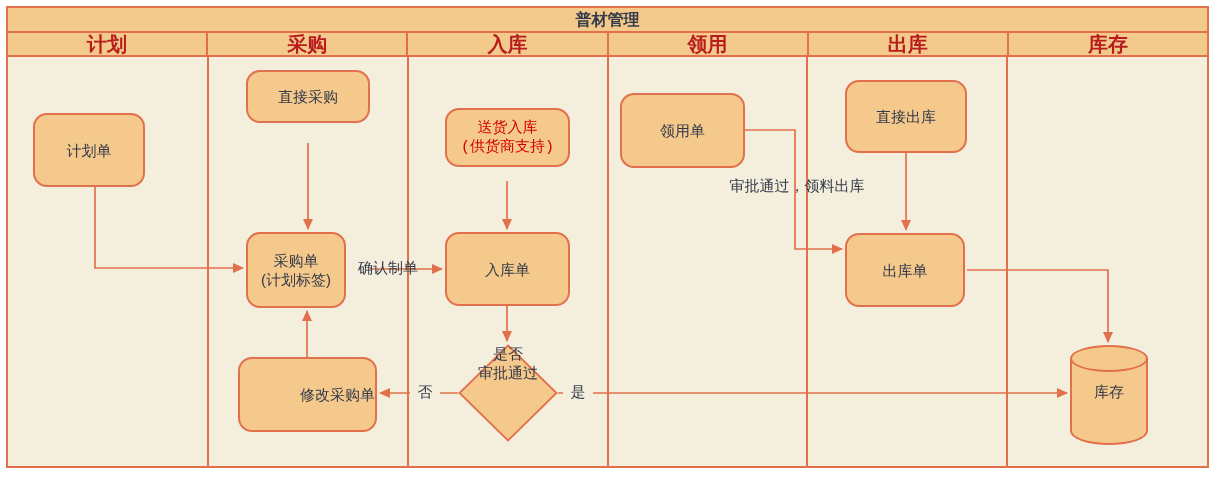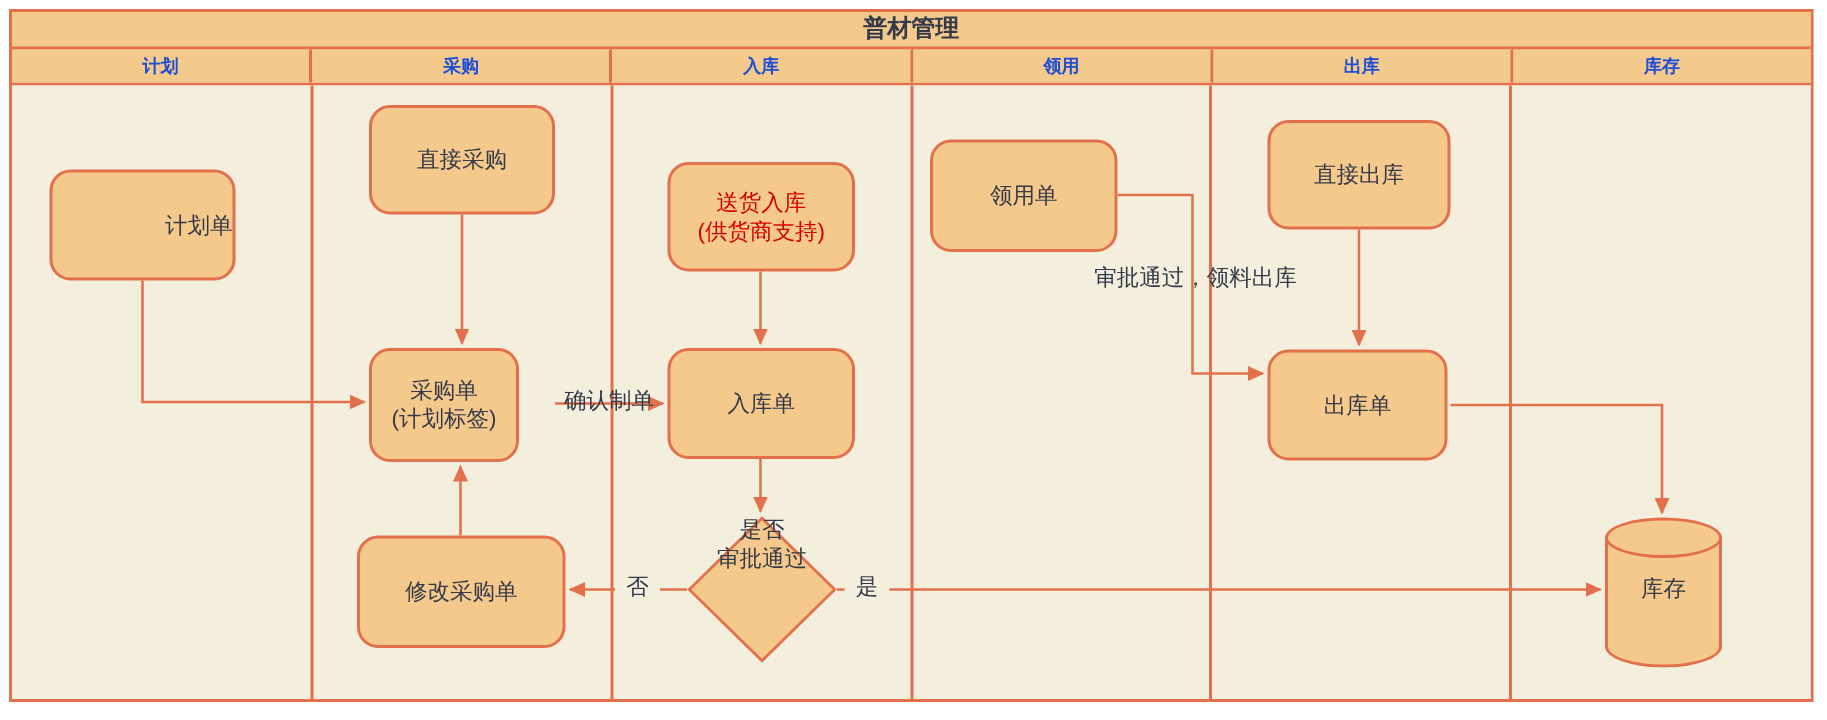--- a/index.html
+++ b/index.html
@@ -12,21 +12,21 @@
     position:absolute; left:6px; top:6px; width:1203px; height:462px;
     border:2px solid #e2704c; background:#f4efdc;
   }
   .title-bar {
     height:25px; background:#f3c98c; border-bottom:2px solid #e2704c;
     text-align:center; font-weight:bold; font-size:16px; line-height:23px; color:#333a49;
   }
   .lane-headers { display:flex; height:24px; border-bottom:2px solid #e2704c; }
   .lane-header {
     flex:1; background:#f3c98c; border-right:2px solid #e2704c;
-    text-align:center; font-weight:bold; font-size:12px; line-height:22px; color:#1d4ed8;
+    text-align:center; font-weight:bold; font-size:20px; line-height:22px; color:#b91c1c;
   }
   .lane-header:last-child { border-right:none; }
   .lane-body { position:relative; height:409px; background:#f4efdc; }
   .lane-divider {
     position:absolute; top:0; bottom:0; width:2px; background:#e2704c; z-index:1;
   }
   .connectors { position:absolute; left:0; top:0; z-index:2; pointer-events:none; }
   .node {
     position:absolute; z-index:3; background:#f5c98c; border:2px solid #e2704c;
     border-radius:14px; color:#333a49; font-size:15px; line-height:19px;
@@ -99,38 +99,38 @@
           <path d="M499,249 L499,284" marker-end="url(#arrow)"></path>
           <path d="M450,336 L372,336" marker-end="url(#arrow)"></path>
           <path d="M550,336 L1059,336" marker-end="url(#arrow)"></path>
           <path d="M299,300 L299,254" marker-end="url(#arrow)"></path>
           <path d="M737,73 L787,73 L787,192 L834,192" marker-end="url(#arrow)"></path>
           <path d="M898,96 L898,173" marker-end="url(#arrow)"></path>
           <path d="M959,213 L1100,213 L1100,285" marker-end="url(#arrow)"></path>
         </g>
       </svg>
 
-      <div class="node" style="left:25px; top:56px; width:124px; height:74px;align-items:flex-end;">
+      <div class="node" style="left:25px; top:56px; width:112px; height:74px;">
         <span>计划单</span>
       </div>
 
-      <div class="node" style="left:238px; top:13px; width:124px; height:73px;">
+      <div class="node" style="left:238px; top:13px; width:124px; height:53px;">
         <span>直接采购</span>
       </div>
 
       <div class="node" style="left:238px; top:175px; width:100px; height:76px;">
         <span>采购单</span>
         <span>(计划标签)</span>
       </div>
 
-      <div class="node" style="left:230px; top:300px; width:139px; height:75px;">
+      <div class="node" style="left:230px; top:300px; width:139px; height:75px;align-items:flex-end;">
         <span>修改采购单</span>
       </div>
 
-      <div class="node alert" style="left:437px; top:51px; width:125px; height:73px;">
+      <div class="node alert" style="left:437px; top:51px; width:125px; height:59px;font-family:Liberation Mono, monospace;">
         <span>送货入库</span>
         <span>(供货商支持)</span>
       </div>
 
       <div class="node" style="left:437px; top:175px; width:125px; height:74px;">
         <span>入库单</span>
       </div>
 
       <div class="diamond-node" style="left:450px; top:287px; width:100px; height:98px;">
         <svg width="100" height="98">
@@ -153,19 +153,19 @@
       <div class="node" style="left:837px; top:176px; width:120px; height:74px;">
         <span>出库单</span>
       </div>
 
       <div class="cylinder" style="left:1062px; top:288px; width:78px; height:100px;">
         <div class="cyl-body"></div>
         <div class="cyl-top"></div>
         <div class="cyl-label">库存</div>
       </div>
 
-      <div class="edge-label" style="left:350px; top:201px; width:96px;">确认制单</div>
+      <div class="edge-label" style="left:332px; top:201px; width:96px;">确认制单</div>
       <div class="edge-label masked" style="left:402px; top:325px; width:30px;">否</div>
       <div class="edge-label masked" style="left:555px; top:325px; width:30px;">是</div>
       <div class="edge-label" style="left:708px; top:119px; width:162px;">审批通过，领料出库</div>
     </div>
   </div>
 </div>
 
 </body></html>

